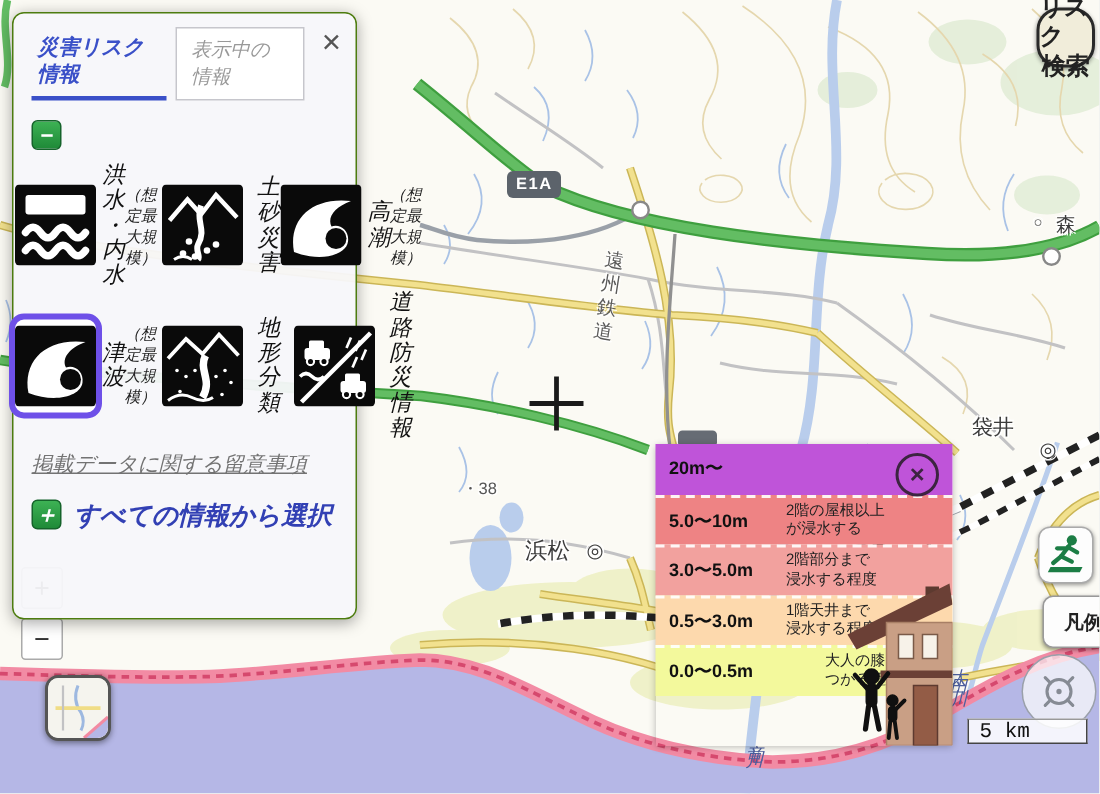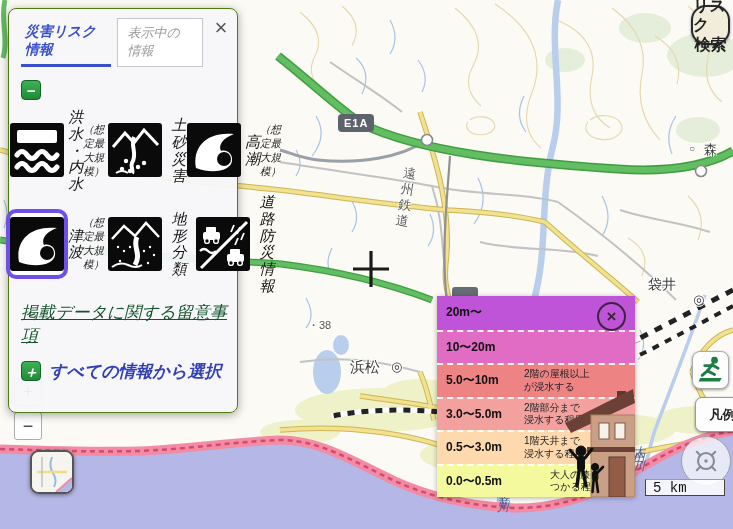--- a/index.html
+++ b/index.html
@@ -40,21 +40,21 @@
     background:linear-gradient(#3db254,#1f8a38);color:#fff;font-weight:bold;font-size:15px;
     display:flex;align-items:center;justify-content:center;line-height:1;}
   .section-title{color:#3240b4;font-weight:bold;font-size:17px;}
   #dt-grid{margin:8px 0 0 5px;display:grid;grid-template-columns:90px 88px 88px;justify-items:center;row-gap:0px;}
   .dt{display:flex;flex-direction:row;align-items:center;cursor:pointer;}
   .dt-iconwrap{width:62px;height:62px;display:flex;align-items:center;justify-content:center;
     border:4px solid transparent;border-radius:10px;}
   .dt-iconwrap.selected{border-color:#6e50e8;background:#fff;}
   .dt-label{font-size:15px;margin-top:1px;text-align:center;white-space:pre-line;line-height:1.12;color:#111;}
   .dt-sub{font-size:10.5px;color:#222;margin-top:1px;}
-  #notes-link{margin:6px 0 0 12px;font-size:17px;color:#14532d;text-decoration:underline;cursor:pointer;display:inline-block;}
+  #notes-link{margin:6px 0 0 12px;font-size:14px;color:#737373;text-decoration:underline;cursor:pointer;display:inline-block;}
   
   .ctl{position:absolute;z-index:6;box-sizing:border-box;}
   #risk-search{left:691px;top:5px;width:39px;height:40px;background:#f1edda;border:2px solid #2a2a2a;border-radius:15px;
     font-size:16px;font-weight:bold;color:#222;display:flex;flex-direction:column;align-items:center;justify-content:center;
     line-height:1.2;box-shadow:0 1px 3px rgba(0,0,0,.4);cursor:pointer;}
   #run-btn{left:692px;top:351px;width:37px;height:38px;background:#fdfdfd;border:1.5px solid #aaa;border-radius:8px;
     display:flex;align-items:center;justify-content:center;box-shadow:0 1px 3px rgba(0,0,0,.4);cursor:pointer;}
   #legend-btn{left:695px;top:397px;width:55px;height:35px;background:#fdfdfd;border:1.5px solid #999;border-radius:7px;
     font-size:13px;font-weight:bold;color:#222;display:flex;align-items:center;justify-content:center;
     box-shadow:0 1px 3px rgba(0,0,0,.4);cursor:pointer;}
@@ -408,24 +408,20 @@
     <span>5 km</span>
   </div>
 
   <div id="tlegend">
     <div id="tlegend-close">×</div>
 
     <div class="lrow" style="background-color: rgb(191, 84, 217);">
       <div class="lrange">20m〜</div>
       <div class="ldesc"></div>
     </div>
-    <div class="lrow" style="background-color: rgb(224, 108, 196);">
-      <div class="lrange">10〜20m</div>
-      <div class="ldesc"></div>
-    </div>
     <div class="lrow" style="background-color: rgb(238, 131, 132);">
       <div class="lrange">5.0〜10m</div>
       <div class="ldesc">2階の屋根以上
 が浸水する</div>
     </div>
     <div class="lrow" style="background-color: rgb(242, 161, 158);">
       <div class="lrange">3.0〜5.0m</div>
       <div class="ldesc">2階部分まで
 浸水する程度</div>
     </div>

